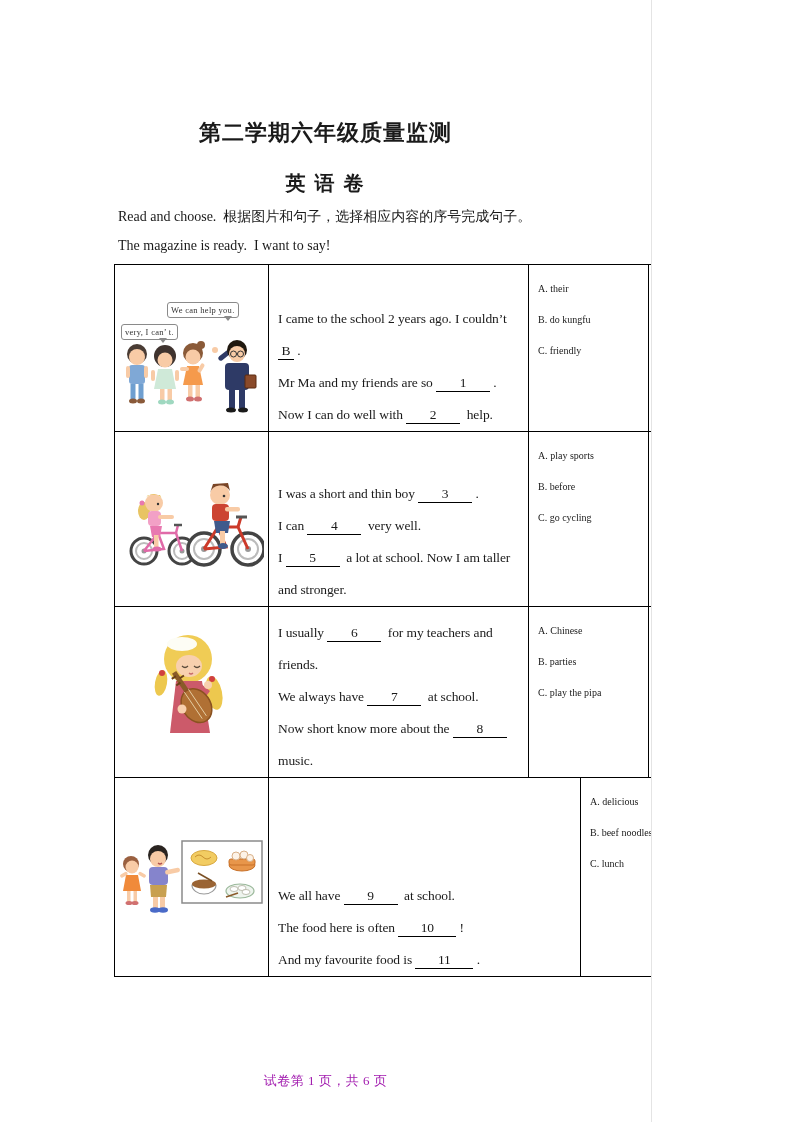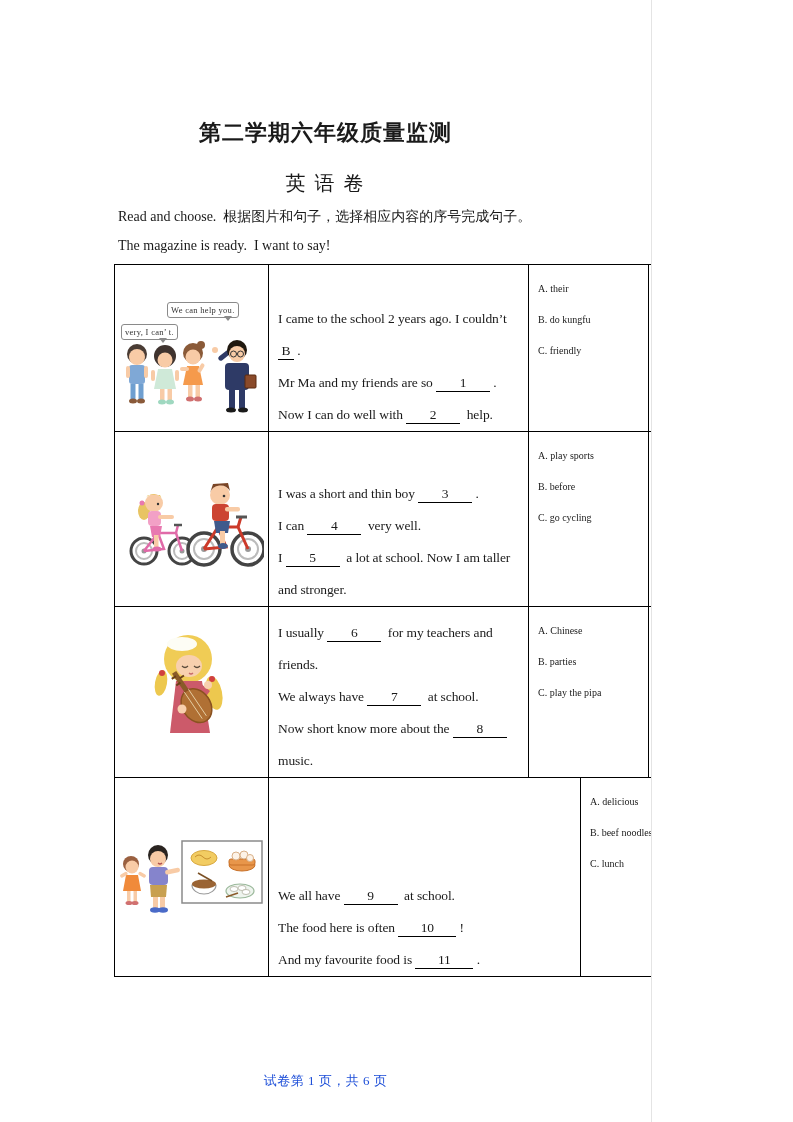--- a/index.html
+++ b/index.html
@@ -4,21 +4,21 @@
 <style>
   html,body{margin:0;padding:0;background:#ffffff;}
   .page{
     position:relative;width:651px;height:1122px;background:#fff;
     font-family:"Liberation Serif","DejaVu Serif",serif;color:#1a1a1a;
     outline:1px solid #e4e4e4;overflow:hidden;
   }
   .title{position:absolute;top:118px;left:0;width:100%;text-align:center;
     font-size:22px;font-weight:bold;letter-spacing:1px;}
   .subtitle{position:absolute;top:170px;left:0;width:100%;text-align:center;
-    font-size:20px;font-weight:normal;letter-spacing:2px;}
+    font-size:20px;font-weight:bold;letter-spacing:2px;}
   .instruction{position:absolute;top:208px;left:118px;font-size:14px;white-space:pre;}
   .intro{position:absolute;top:238px;left:118px;font-size:14px;white-space:pre;}
 
   .exam-table{position:absolute;left:114px;top:264px;width:553px;border:1px solid #000;}
   .trow{display:flex;}
   .cell{box-sizing:border-box;border-right:1px solid #000;border-bottom:1px solid #000;
     overflow:hidden;position:relative;}
   .trow .cell:last-child{border-right:none;}
   .trow:last-child .cell{border-bottom:none;}
   .r1{height:167px}.r2{height:175px}.r3{height:171px}.r4{height:198px}
@@ -40,21 +40,21 @@
   .bubble:after{content:"";position:absolute;bottom:-4px;width:0;height:0;
     border-left:4px solid transparent;border-right:4px solid transparent;
     border-top:5px solid #8a8a8a;}
   .bubble-teacher{left:52px;top:37px;}
   .bubble-teacher:after{right:6px;}
   .bubble-kids{left:6px;top:59px;}
   .bubble-kids:after{right:10px;}
   .figures{position:absolute;left:2px;bottom:6px;}
 
   .footer{position:absolute;top:1072px;left:0;width:100%;text-align:center;
-    font-size:13px;color:#1d4ed8;letter-spacing:0.5px;}
+    font-size:13px;color:#a21caf;letter-spacing:0.5px;}
 </style>
 </head>
 <body>
 
 <div class="page">
 
   <div class="title">第二学期六年级质量监测</div>
   <div class="subtitle">英 语 卷</div>
   <div class="instruction">Read and choose.  根据图片和句子，选择相应内容的序号完成句子。</div>
   <div class="intro">The magazine is ready.  I want to say!</div>

